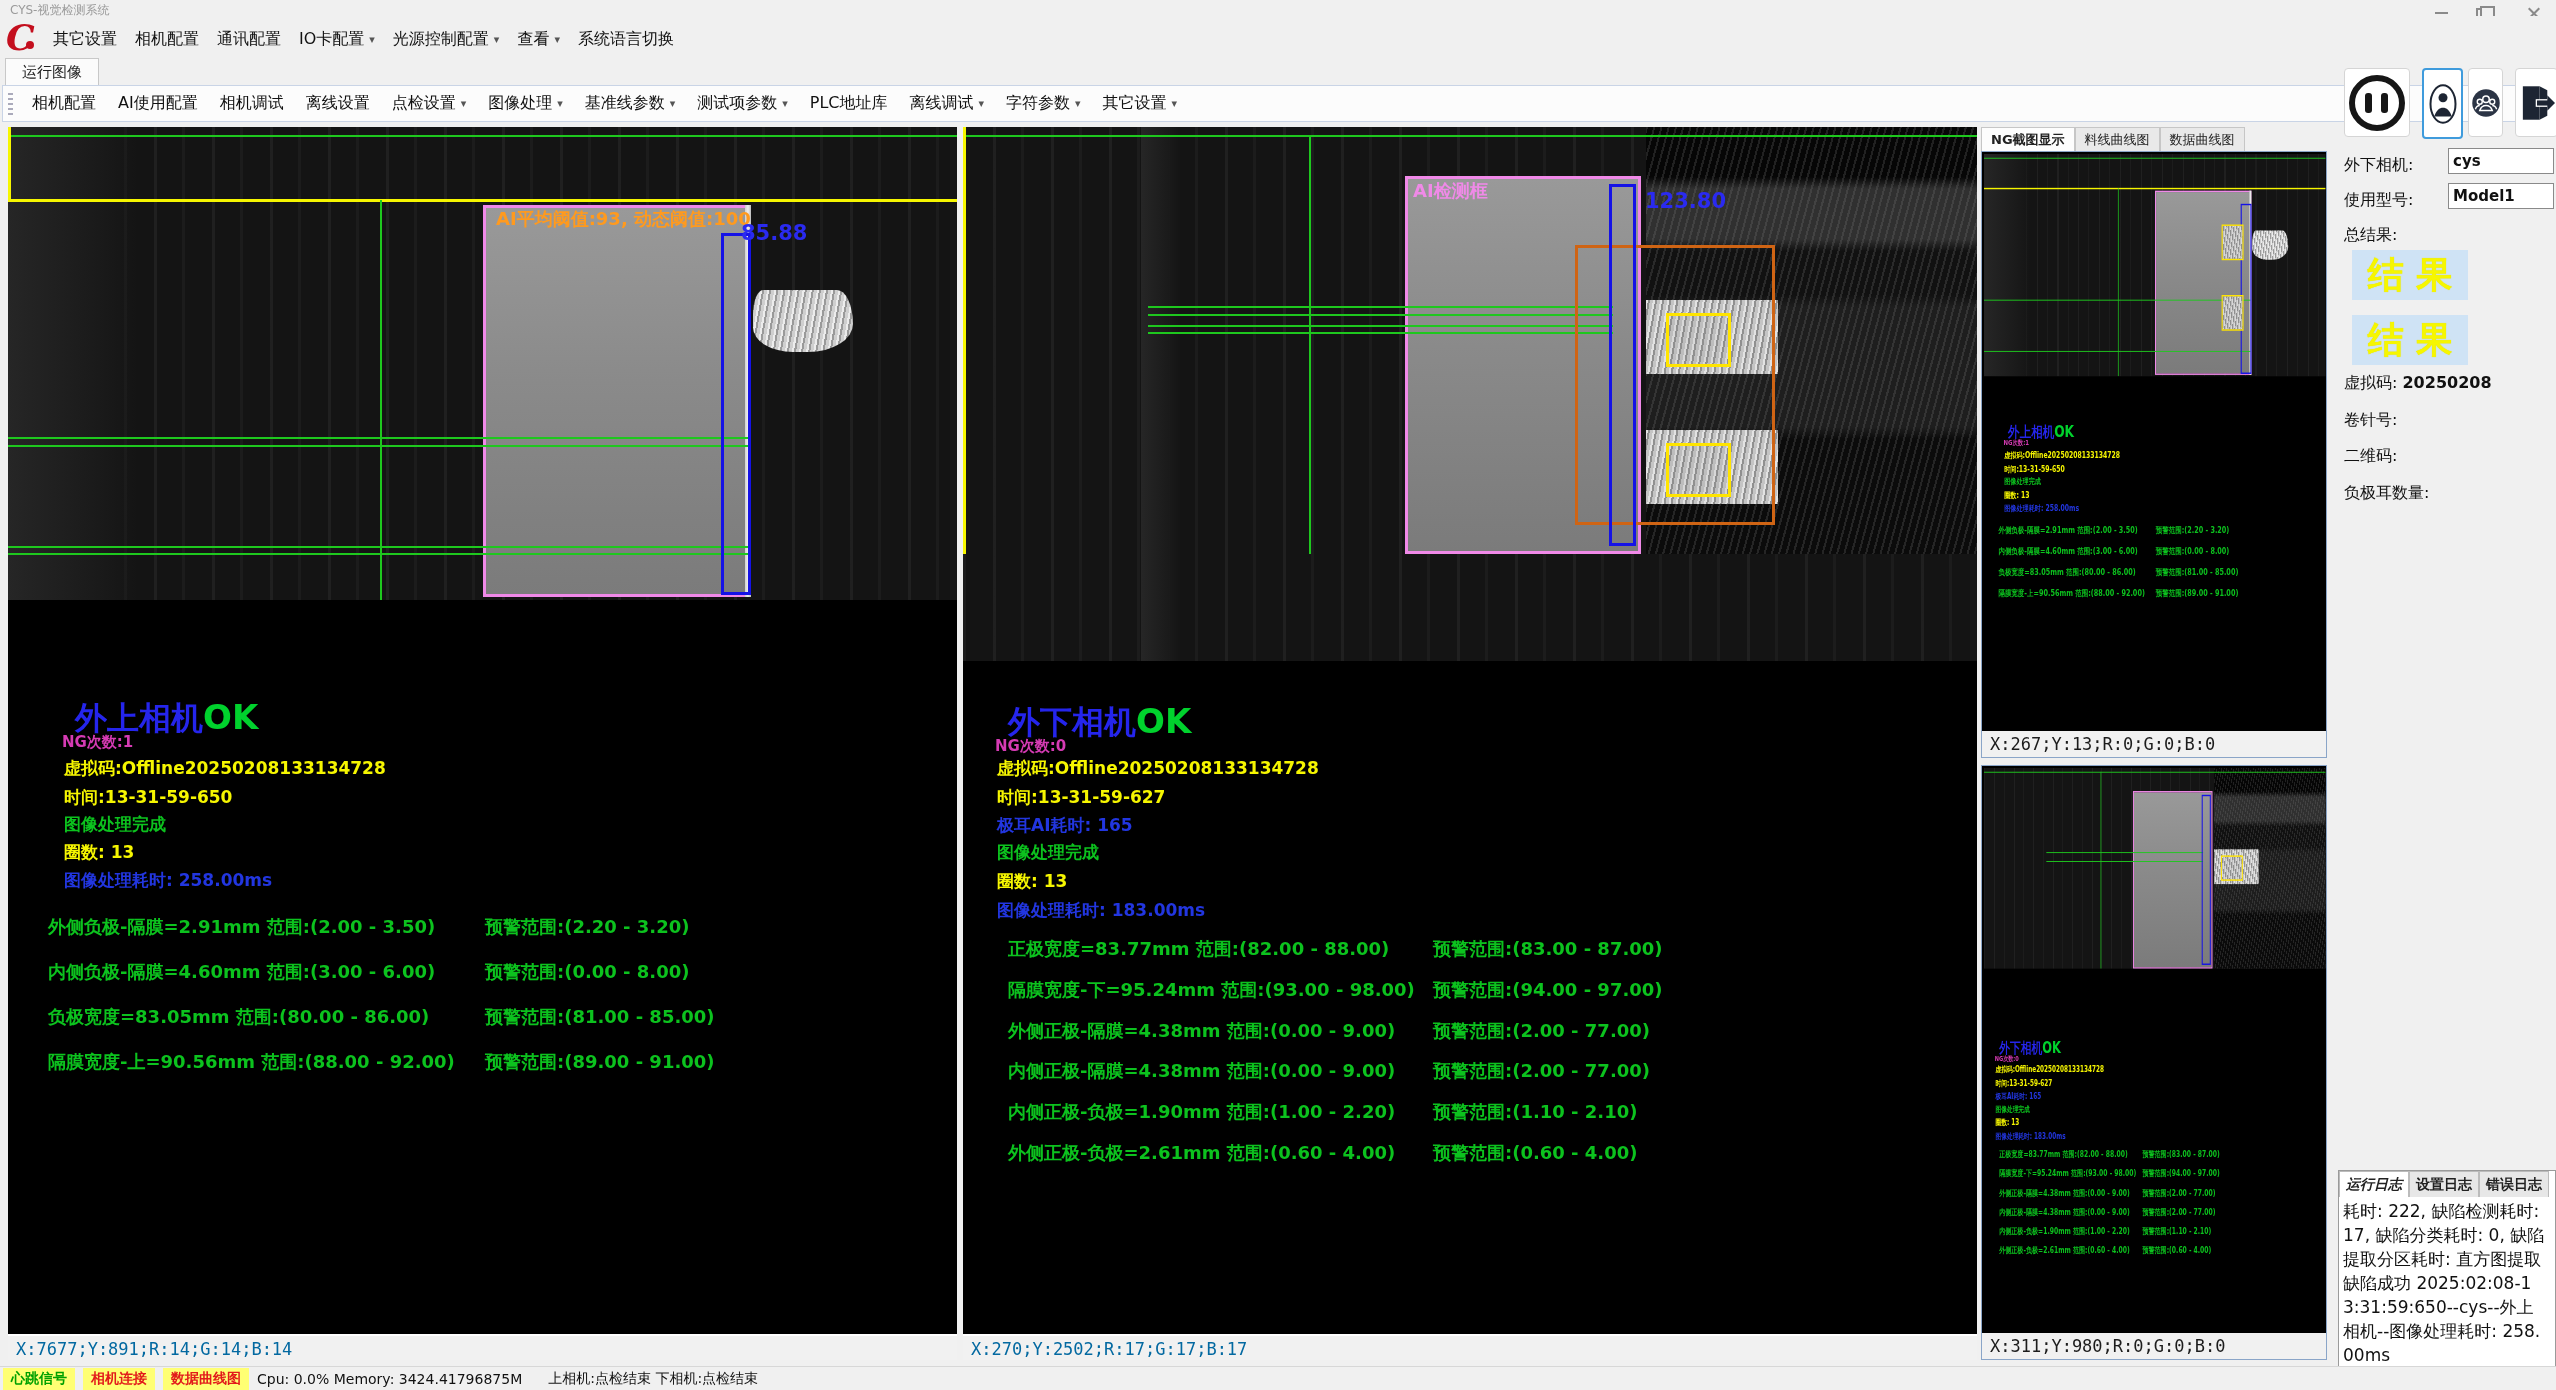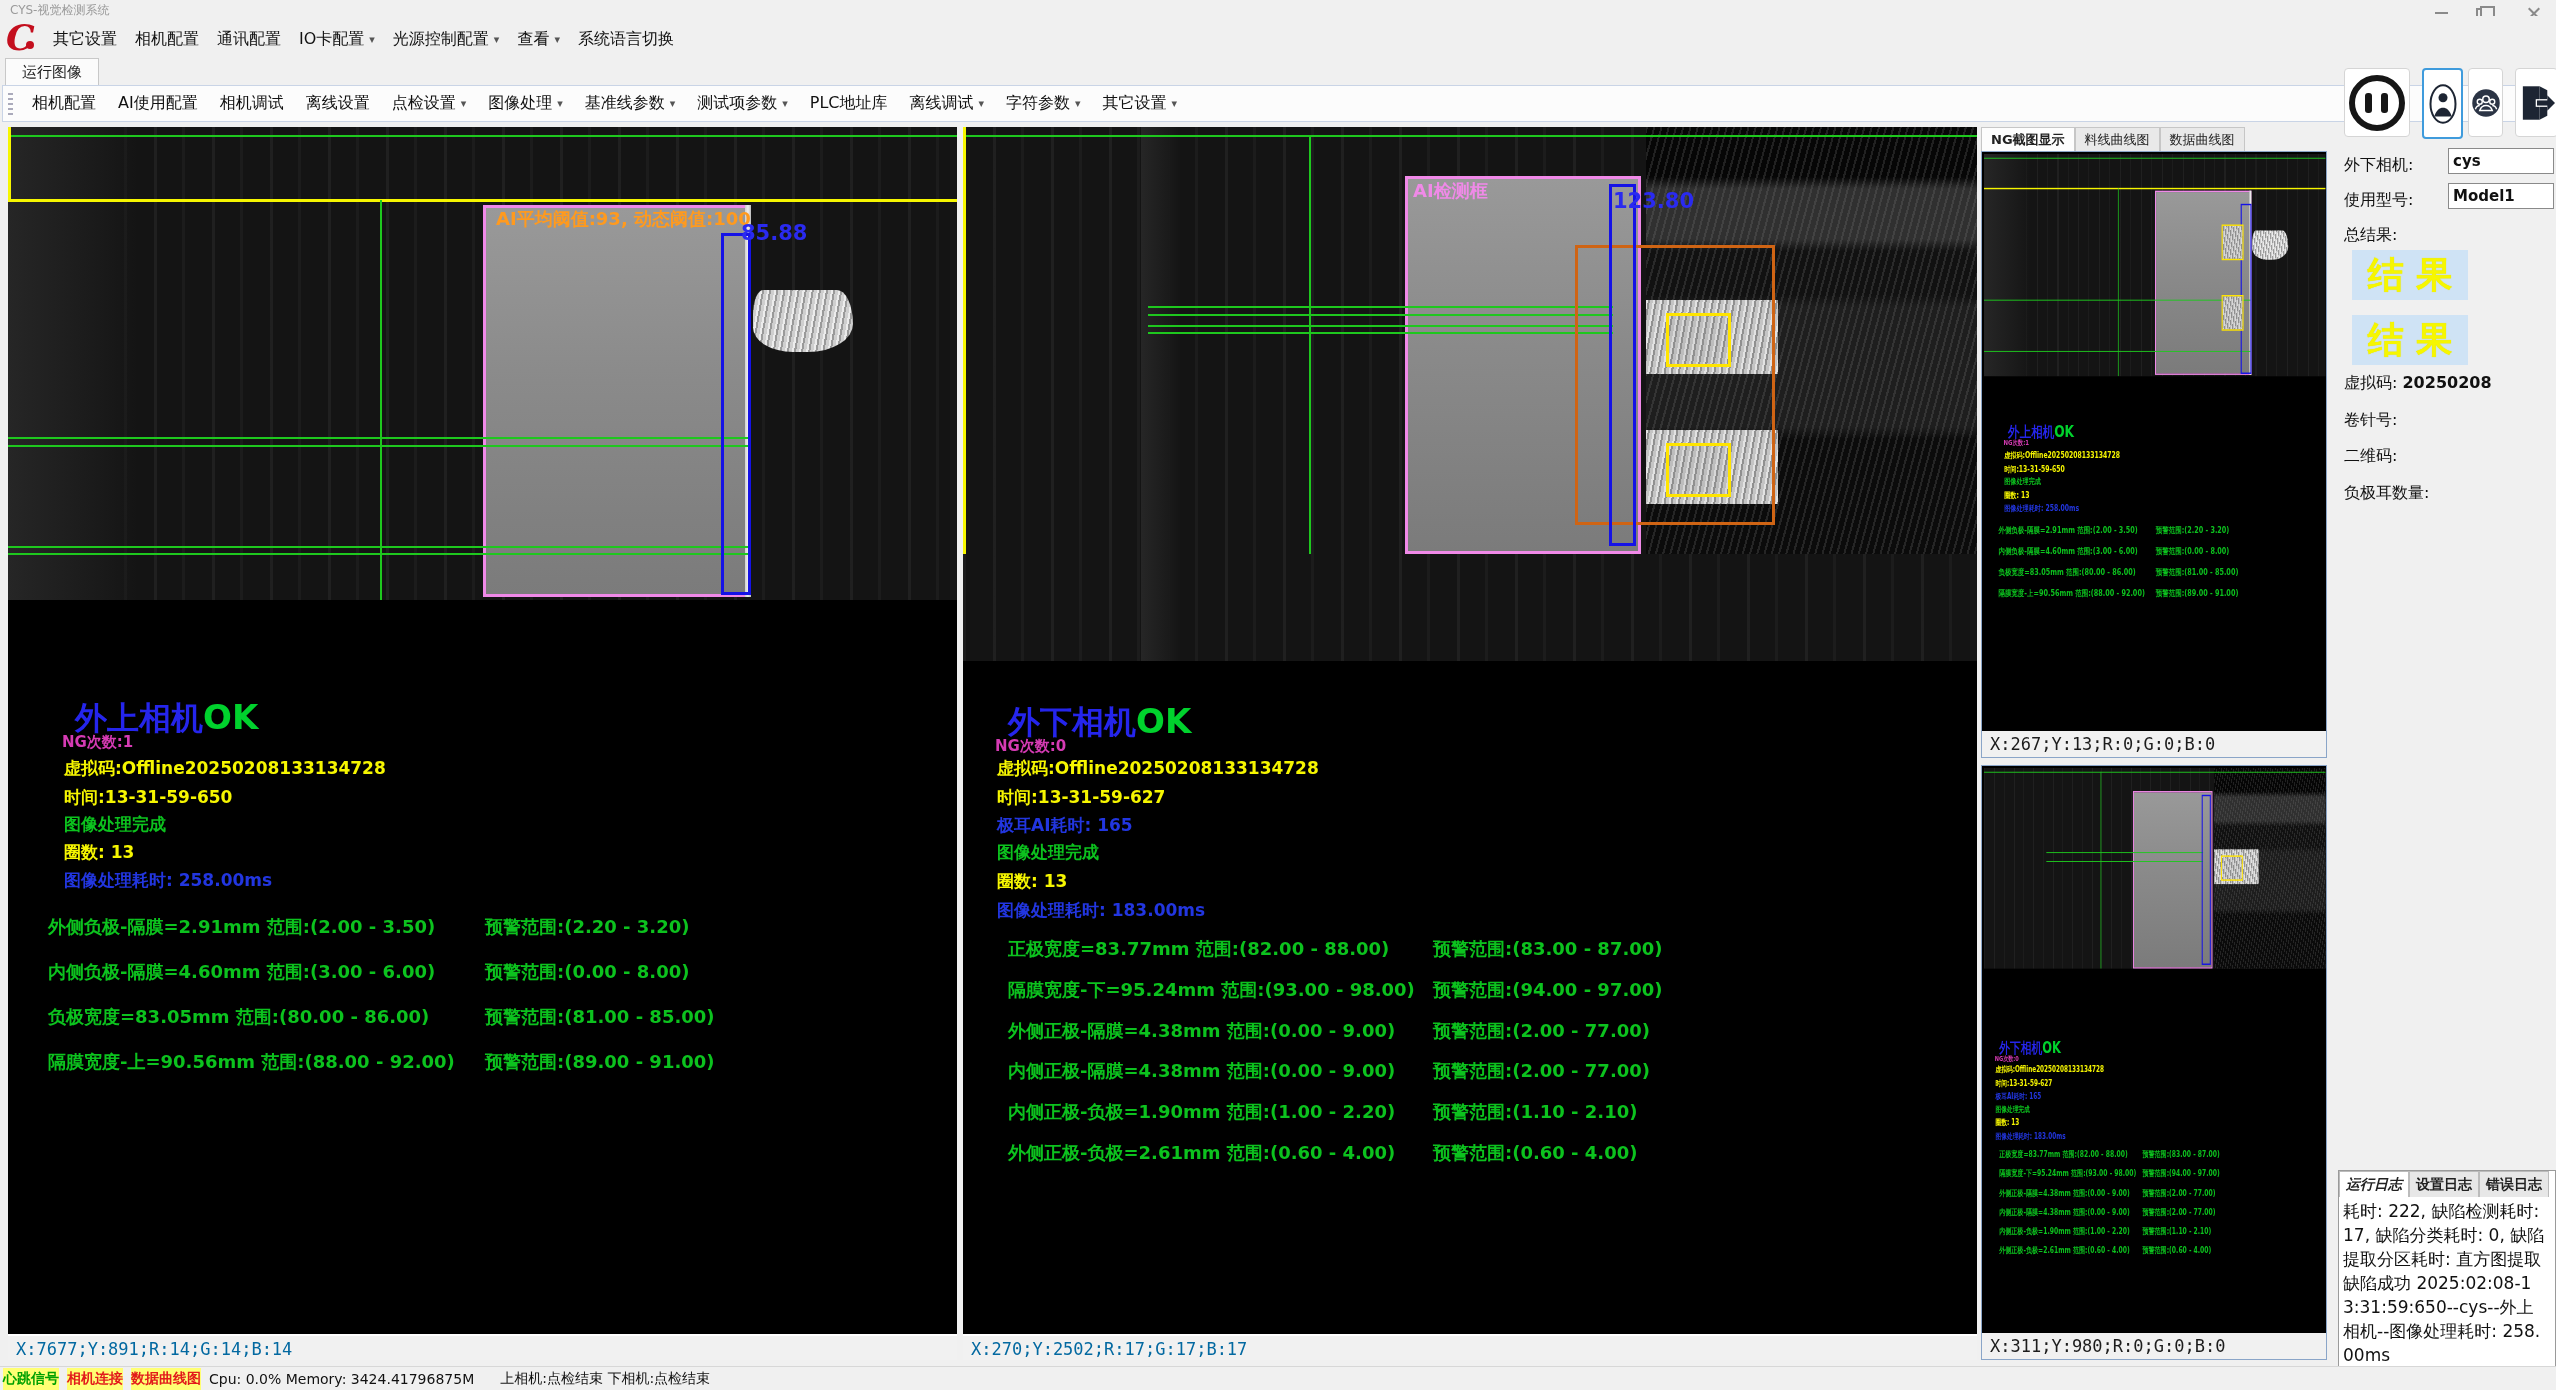--- a/index.html
+++ b/index.html
@@ -113,21 +113,21 @@
   .log-tabs{position:absolute;left:0;top:0;display:flex;height:26px;}
   .lt{font-size:14px;font-weight:bold;color:#222;padding:4px 6px;background:#e7e7e7;border:1px solid #bbb;border-bottom:none;white-space:nowrap;}
   .lt.active{background:#fff;font-style:italic;}
   .log-text{position:absolute;left:4px;top:28px;width:204px;height:186px;font-size:17px;line-height:24px;color:#111;
             overflow:hidden;word-break:break-all;}
   .log-scroll{position:absolute;right:1px;bottom:4px;width:3px;height:14px;background:#888;}
 
   
   .statusbar{position:absolute;left:0;top:1366px;width:2556px;height:24px;background:#f0f0f0;
              border-top:1px solid #d7d7d7;display:flex;align-items:center;font-size:14px;}
-  .chip{background:#ffff73;font-weight:bold;padding:2px 0;margin-right:8px;white-space:nowrap;}
+  .chip{background:#ffff73;font-weight:bold;padding:2px 8px;margin-right:8px;white-space:nowrap;}
   .chip.green{color:#00a000;margin-left:3px;} .chip.red{color:#e21b1b;}
   .sb-text{color:#111;margin-right:26px;white-space:nowrap;}
 </style>
 </head>
 <body>
 
 <div class="screen">
 
   <div class="titlebar">
     <span class="title">CYS-视觉检测系统</span>
@@ -227,21 +227,21 @@
       <div class="vline g" style="left:346px;top:8px;height:419px;"></div>
       <div class="hline g" style="left:185px;top:179px;width:465px;"></div>
       <div class="hline g" style="left:185px;top:187px;width:465px;"></div>
       <div class="hline g" style="left:185px;top:198px;width:465px;"></div>
       <div class="hline g" style="left:185px;top:205px;width:465px;"></div>
       <div class="orange-rect" style="left:612px;top:118px;width:194px;height:274px;"></div>
       <div class="blue-rect" style="left:646px;top:57px;width:21px;height:356px;"></div>
       <div class="yellow-rect" style="left:703px;top:186px;width:59px;height:48px;"></div>
       <div class="yellow-rect" style="left:703px;top:316px;width:59px;height:48px;"></div>
       <div class="ov-pink" style="left:450px;top:52px;">AI检测框</div>
-      <div class="ov-blue" style="left:650px;top:62px;">123.80</div>
+      <div class="ov-blue" style="left:650px;top:62px;padding-left:32px;">123.80</div>
     </div>
     <div class="cam-title" style="left:45px;top:574px;"><span>外下相机</span><span class="okpart">OK</span></div>
     <div class="ng-count" style="left:32px;top:610px;">NG次数:0</div>
     <div class="cam-line c-yellow" style="left:34px;top:630px;">虚拟码:Offline20250208133134728</div>
     <div class="cam-line c-yellow" style="left:34px;top:659px;">时间:13-31-59-627</div>
     <div class="cam-line c-blue" style="left:34px;top:687px;">极耳AI耗时: 165</div>
     <div class="cam-line c-green" style="left:34px;top:714px;">图像处理完成</div>
     <div class="cam-line c-yellow" style="left:34px;top:743px;">圈数: 13</div>
     <div class="cam-line c-blue" style="left:34px;top:772px;">图像处理耗时: 183.00ms</div>
     <div class="meas" style="left:45px;top:810px;">正极宽度=83.77mm 范围:(82.00 - 88.00)</div>

